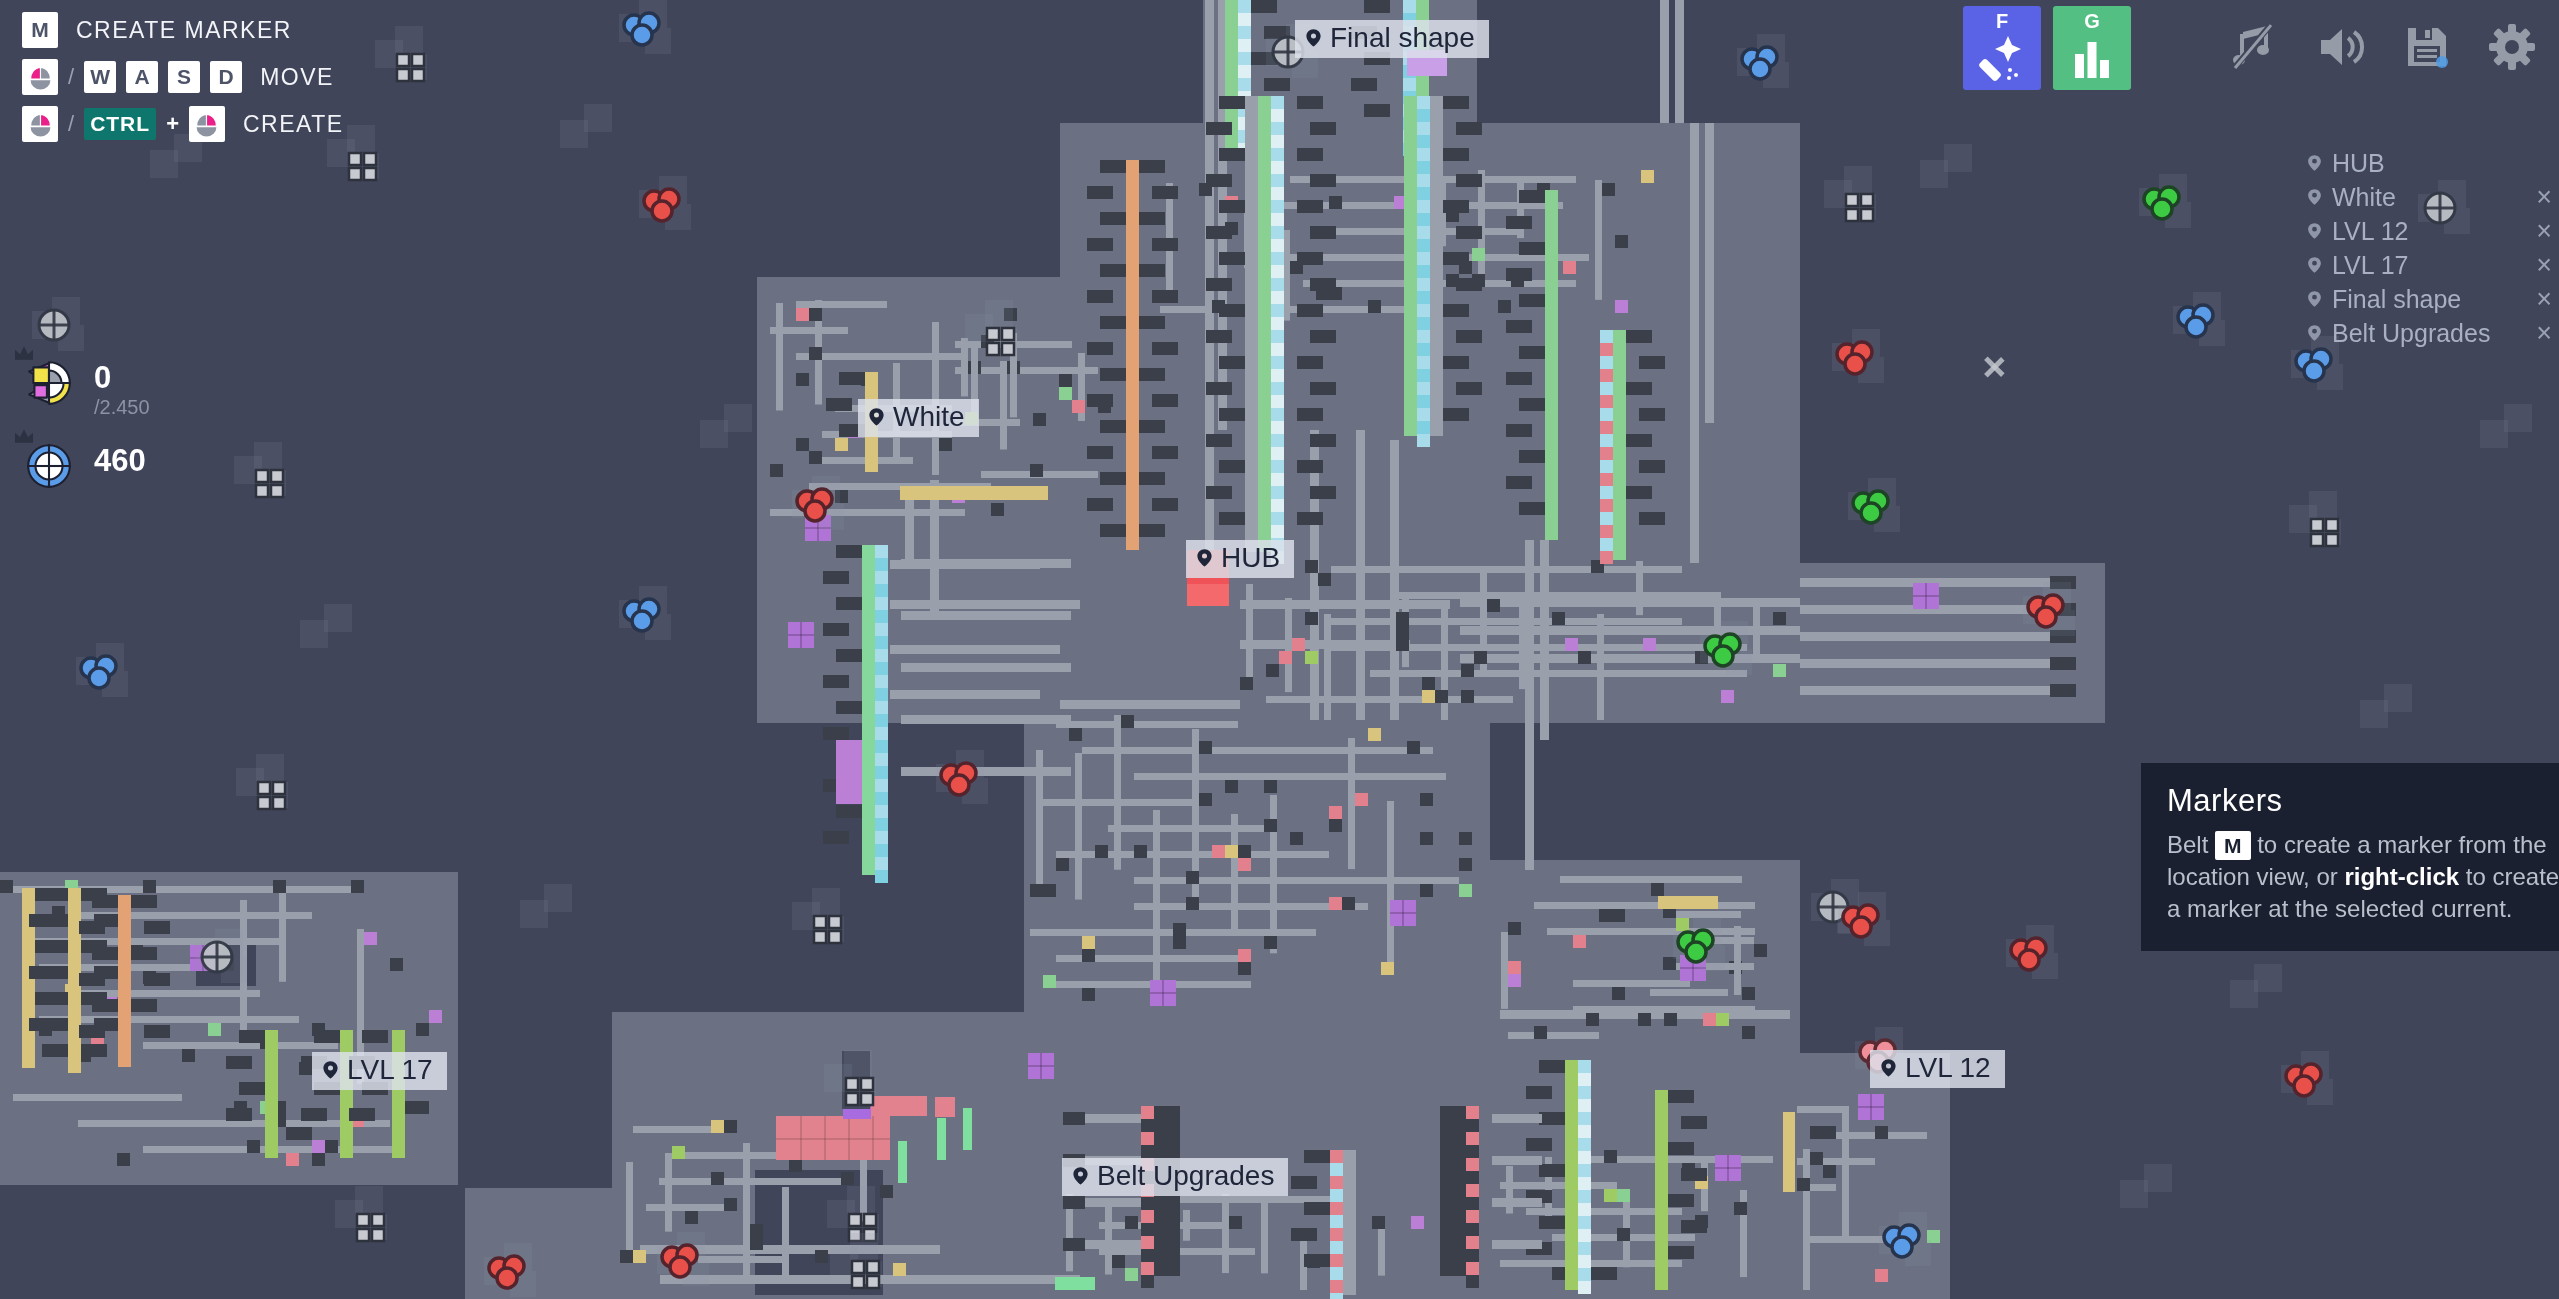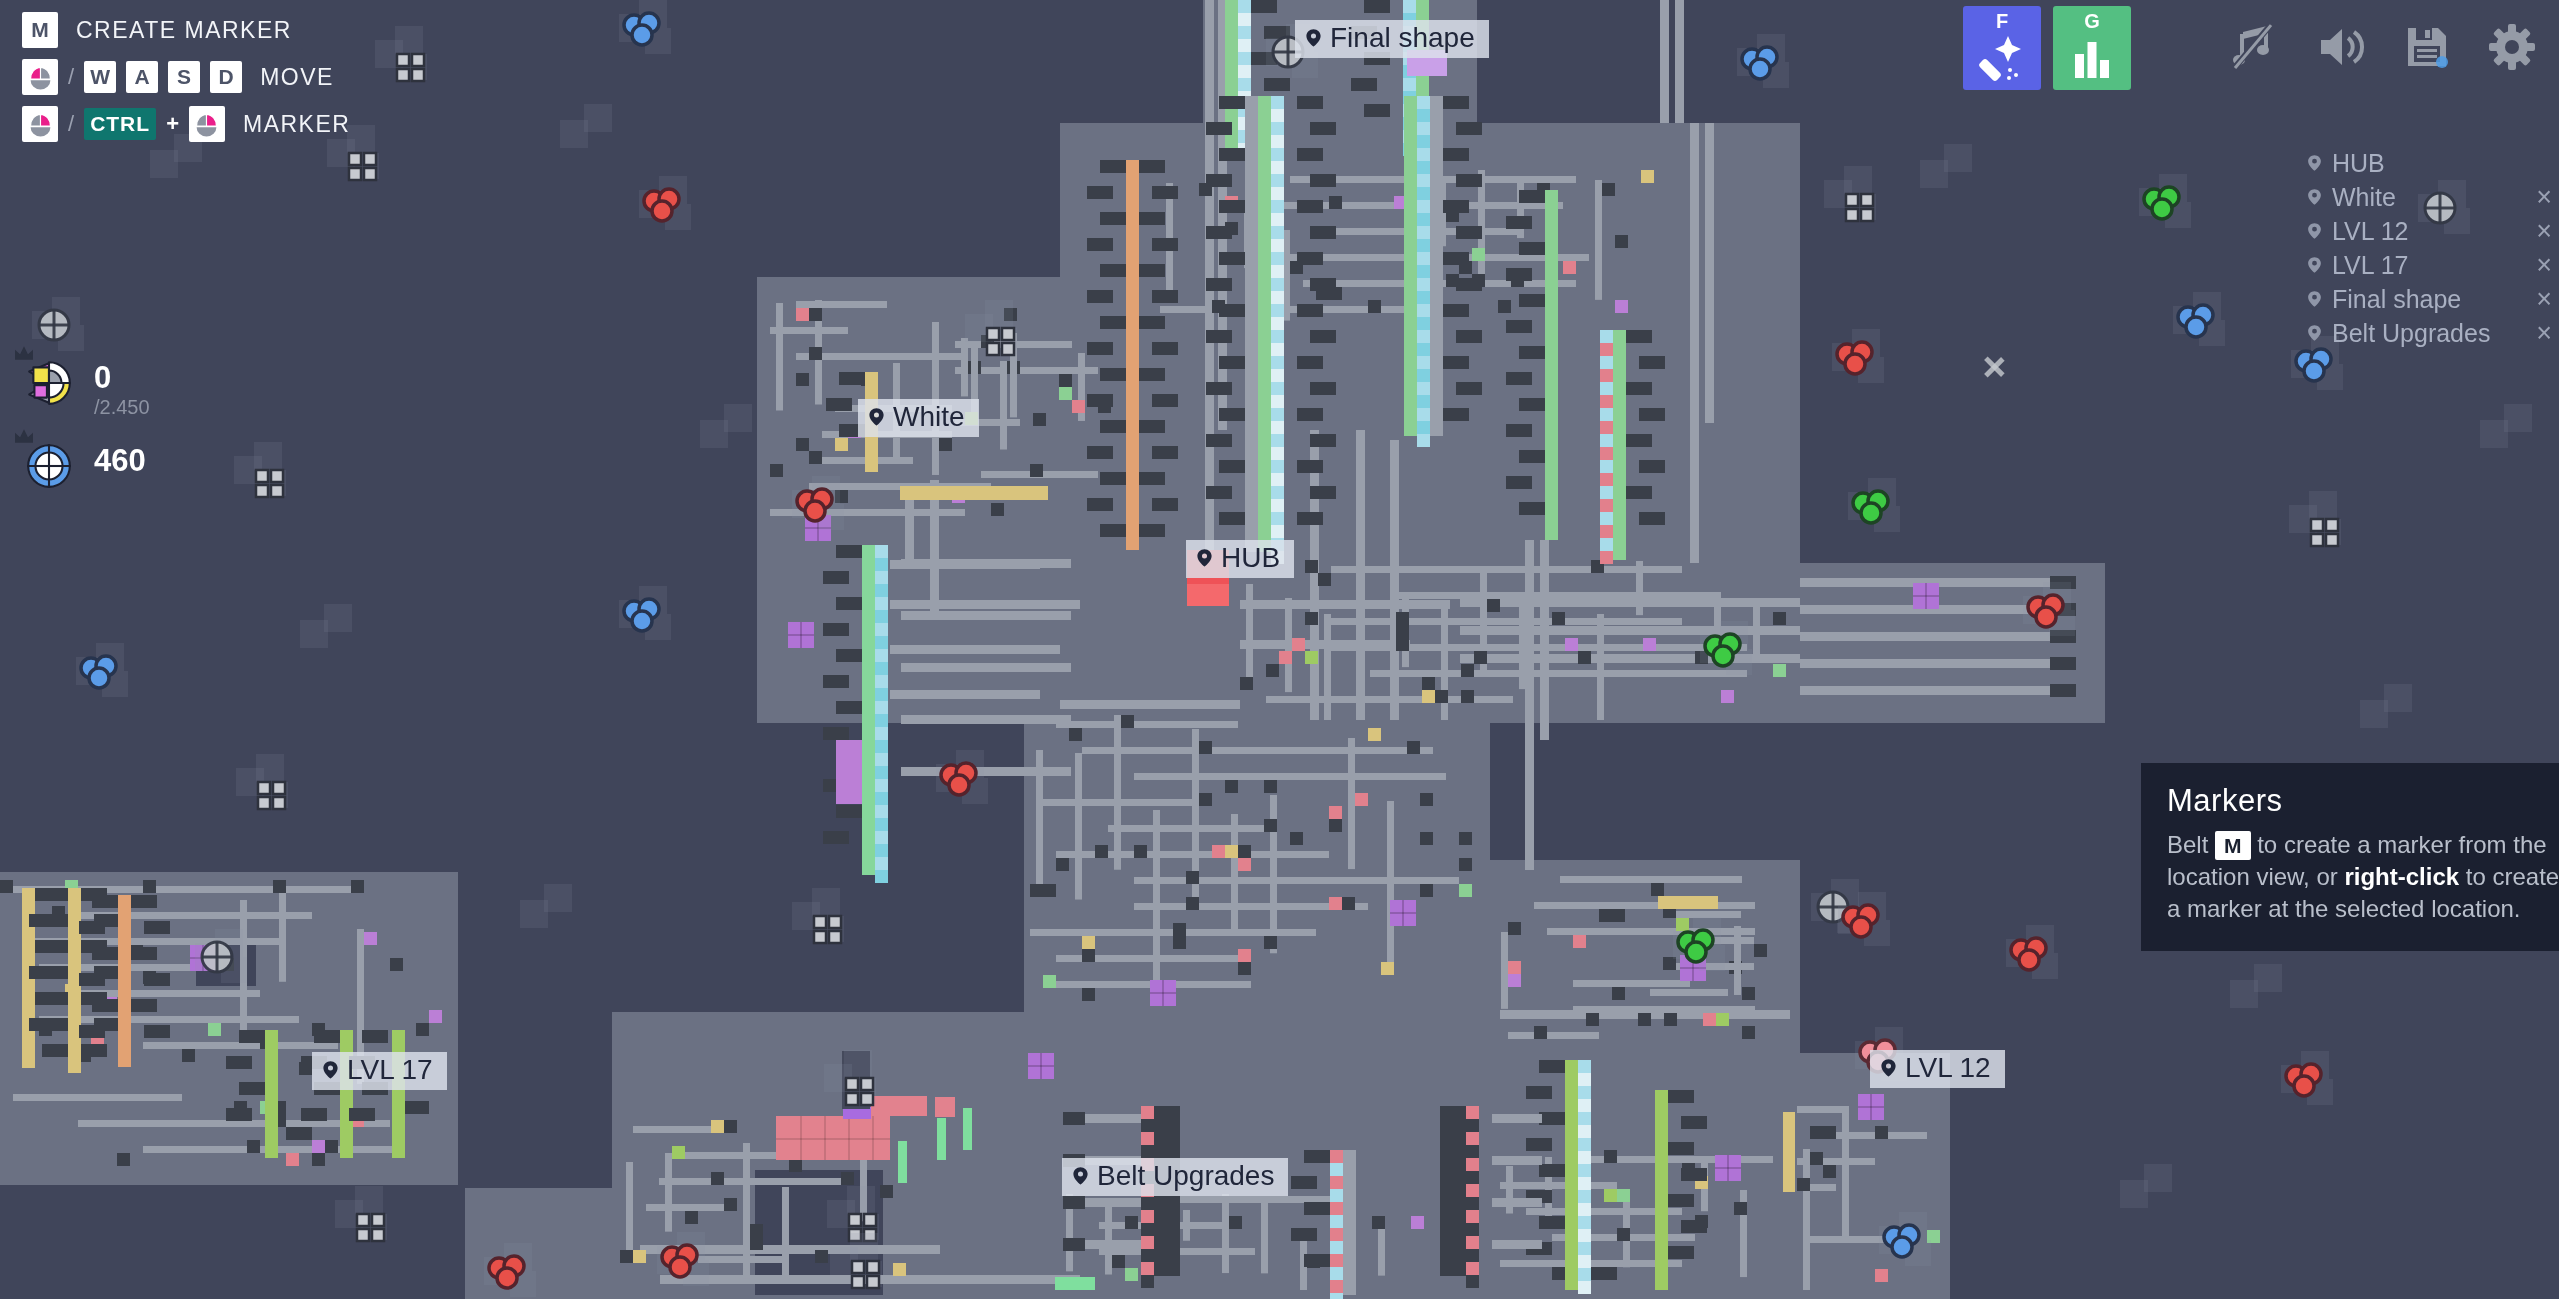--- a/index.html
+++ b/index.html
@@ -1311,21 +1311,21 @@
       <span class="slash">/</span>
       <span class="key danger">CTRL</span>
       <span class="plus">+</span>
       <span class="badge">
         <svg width="27" height="27" viewBox="0 0 24 24">
           <path d="M12,13.4 L12,3 A9,10 0 0 0 3.2,13.4 Z" fill="#8d93a0" stroke="#fff" stroke-width="1"></path>
           <path d="M12,13.4 L12,3 A9,10 0 0 1 20.8,13.4 Z" fill="#ea1f8a" stroke="#fff" stroke-width="1"></path>
           <path d="M3.2,14.4 a8.8,8.3 0 0 0 17.6,0 Z" fill="#8d93a0"></path>
         </svg>
       </span>
-      <span class="legend-label">MARKER</span>
+      <span class="legend-label">CREATE</span>
     </div>
   </div>
 
   <div class="pinned">
     <div class="pin-row">
       <span class="pin-crown">
         <svg width="18" height="14" viewBox="0 0 16 12">
             <path d="M0,12 L0,3 L4.5,7 L8,0 L11.5,7 L16,3 L16,12 Z" fill="#2c3242"></path>
           </svg>
       </span>
@@ -1478,21 +1478,21 @@
           <path fill-rule="evenodd" d="M12,1 C6.9,1 3,4.9 3,9.6 c0,6.8 9,13.4 9,13.4 s9,-6.6 9,-13.4 C21,4.9 17.1,1 12,1 z M12,6 a3.4,3.4 0 1 1 0,6.8 a3.4,3.4 0 1 1 0,-6.8 z" fill="#8f96a8"></path>
         </svg>
         <span>Belt Upgrades</span>
         <span class="close">×</span>
       </div>
     </div>
 
   <div class="tooltip">
     <h3>Markers</h3>
     <p><span>Belt</span>
-      <span class="kbd">M</span><span> to create a marker from the location view, or </span><b>right-click</b><span> to create a marker at the selected location.</span></p>
+      <span class="kbd">M</span><span> to create a marker from the location view, or </span><b>right-click</b><span> to create a marker at the selected current.</span></p>
   </div>
 
   <div id="labels-layer">
       <div class="map-label" style="left: 1295px; top: 20px;">
         <svg width="19" height="26" viewBox="0 0 24 24">
           <path fill-rule="evenodd" d="M12,1 C6.9,1 3,4.9 3,9.6 c0,6.8 9,13.4 9,13.4 s9,-6.6 9,-13.4 C21,4.9 17.1,1 12,1 z M12,6.2 a3.2,3.2 0 1 1 0,6.4 a3.2,3.2 0 1 1 0,-6.4 z" fill="#20263a"></path>
         </svg>
         <span>Final shape</span>
       </div>
       <div class="map-label" style="left: 858px; top: 399px;">

